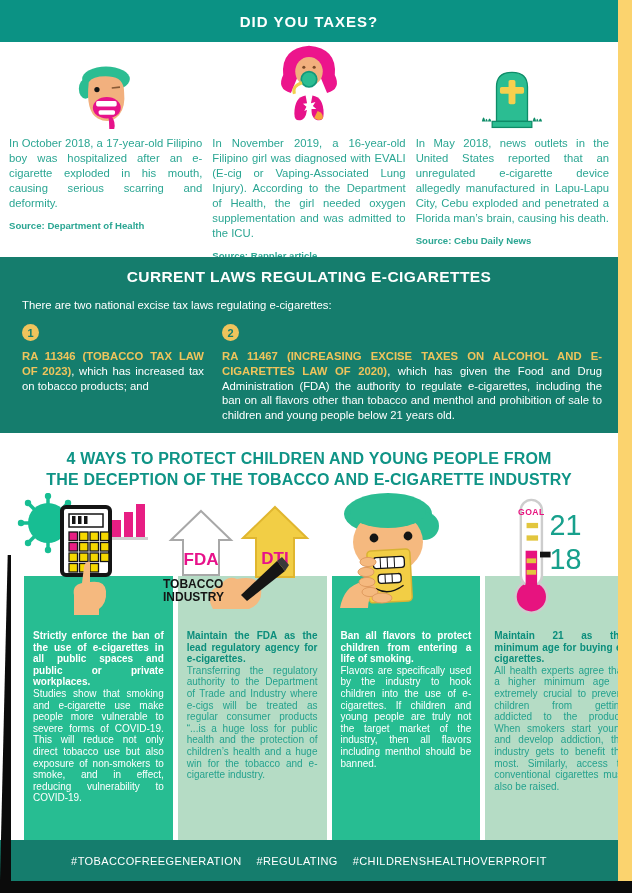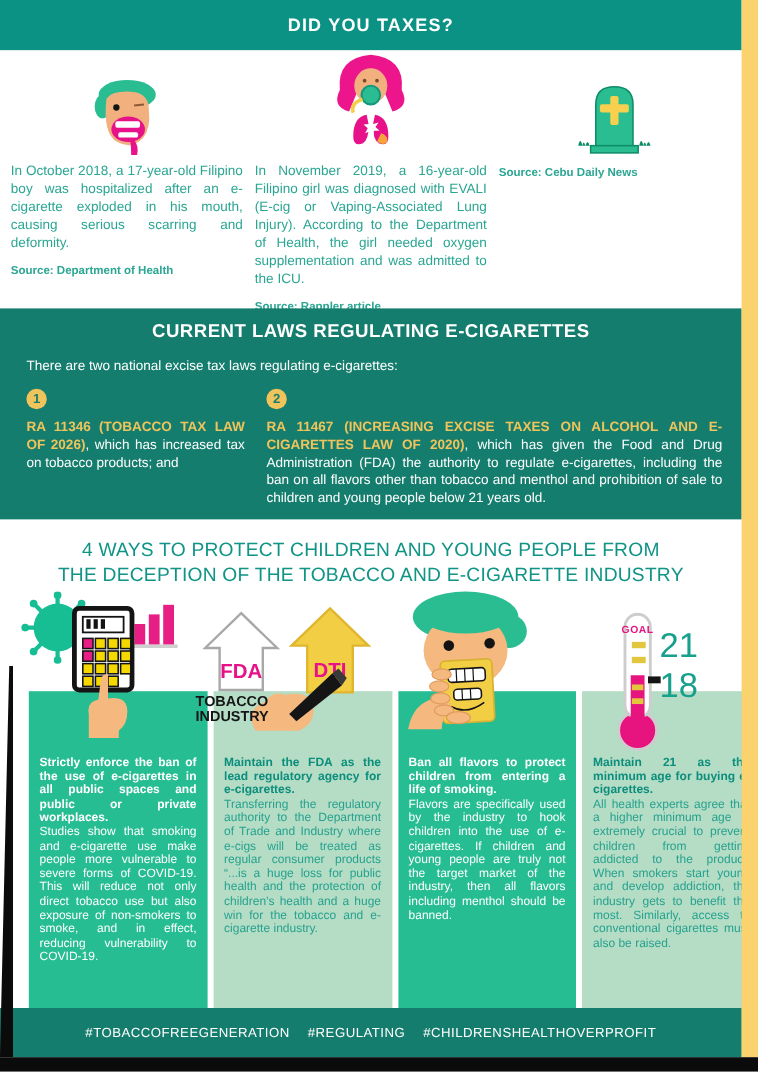--- a/index.html
+++ b/index.html
@@ -29,35 +29,35 @@
   .laws-intro{margin-top:13px;color:#fff;font-size:11.3px;}
   .laws-row{display:flex;gap:18px;margin-top:13px;}
   .law-col1{width:182px;flex:none;}
   .law-col2{width:380px;flex:none;}
   .law-num{width:17px;height:17px;border-radius:50%;background:#EFC45C;color:#157D6D;
     font-size:11px;font-weight:bold;display:flex;align-items:center;justify-content:center;margin-bottom:8px;}
   .law-text{font-size:11.3px;line-height:14.8px;color:#fff;text-align:justify;}
   .law-name{color:#EFC45C;font-weight:bold;}
   
   .sec-ways{top:433px;height:407px;background:#fff;}
-  .ways-title{padding-top:15px;text-align:center;color:#0F9486;font-weight:normal;font-size:16px;line-height:21px;letter-spacing:.2px;}
+  .ways-title{padding-top:15px;text-align:center;color:#0F9486;font-weight:bold;font-size:16px;line-height:21px;letter-spacing:.2px;}
   .ways-cols{position:absolute;left:24px;top:143px;width:610px;height:304px;display:flex;gap:5px;}
   .way-col{flex:1;box-sizing:border-box;padding:54px 9px 0 9px;}
   .way-col.green{background:#27BD92;}
   .way-col.light{background:#B5DCC5;}
   .way-heading{font-size:10px;line-height:11.6px;font-weight:bold;text-align:justify;}
   .way-body{font-size:10px;line-height:11.6px;text-align:justify;}
   .way-col.green .way-heading,.way-col.green .way-body{color:#ffffff;}
   .way-col.light .way-heading{color:#0B8E7C;}
   .way-col.light .way-body{color:#25A28E;}
   .ways-art{position:absolute;z-index:3;}
   .art1{left:12px;top:60px;}
   .art2{left:161px;top:66px;}
   .art3{left:322px;top:57px;}
-  .art4{left:492px;top:76px;}
+  .art4{left:492px;top:64px;}
   
   .sec-footer{top:840px;height:41px;background:#157D6D;display:flex;align-items:center;justify-content:center;gap:15px;}
   .hashtag{color:#fff;font-weight:normal;font-size:11px;letter-spacing:.4px;}
   svg{display:block;}
   svg text{font-family:"Liberation Sans",sans-serif;}
 </style>
 </head>
 <body>
 
 <div class="page">
@@ -109,31 +109,32 @@
       <div class="fact-art">
         <svg width="78" height="62" viewBox="0 0 90 72">
           <path d="M27,62 L27,22 Q27,5 45,5 Q63,5 63,22 L63,62 Z" fill="#2BBD92" stroke="#0E8C68" stroke-width="1.5"></path>
           <rect x="41" y="14" width="8" height="28" rx="2" fill="#F6D04E"></rect>
           <rect x="31" y="22" width="28" height="8" rx="2" fill="#F6D04E"></rect>
           <rect x="22" y="62" width="46" height="7" fill="#2BBD92" stroke="#0E8C68" stroke-width="1.5"></rect>
           <path d="M10,62 q2,-9 4,0 q1,-6 3,0 q2,-7 4,0 Z" fill="#0E8C68"></path>
           <path d="M69,62 q2,-9 4,0 q1,-6 3,0 q2,-7 4,0 Z" fill="#0E8C68"></path>
         </svg>
       </div>
+      <div class="fact-text">In May 2018, news outlets in the United States reported that an unregulated e-cigarette device allegedly manufactured in Lapu-Lapu City, Cebu exploded and penetrated a Florida man’s brain, causing his death.</div>
       <div class="fact-source">Source: Cebu Daily News</div>
     </div>
   </div>
 
   <div class="sec sec-laws">
     <div class="laws-title">CURRENT LAWS REGULATING E-CIGARETTES</div>
     <div class="laws-intro">There are two national excise tax laws regulating e-cigarettes:</div>
     <div class="laws-row">
       <div class="law-col1">
         <div class="law-num">1</div>
-        <div class="law-text"><span class="law-name">RA 11346 (TOBACCO TAX LAW OF 2026)</span><span>, which has increased tax on tobacco products; and</span></div>
+        <div class="law-text"><span class="law-name">RA 11346 (TOBACCO TAX LAW OF 2023)</span><span>, which has increased tax on tobacco products; and</span></div>
       </div>
       <div class="law-col2">
         <div class="law-num">2</div>
         <div class="law-text"><span class="law-name">RA 11467 (INCREASING EXCISE TAXES ON ALCOHOL AND E-CIGARETTES LAW OF 2020)</span><span>, which has given the Food and Drug Administration (FDA) the authority to regulate e-cigarettes, including the ban on all flavors other than tobacco and menthol and prohibition of sale to children and young people below 21 years old.</span></div>
       </div>
     </div>
   </div>
 
   <div class="sec sec-ways">
     <div class="ways-title">

